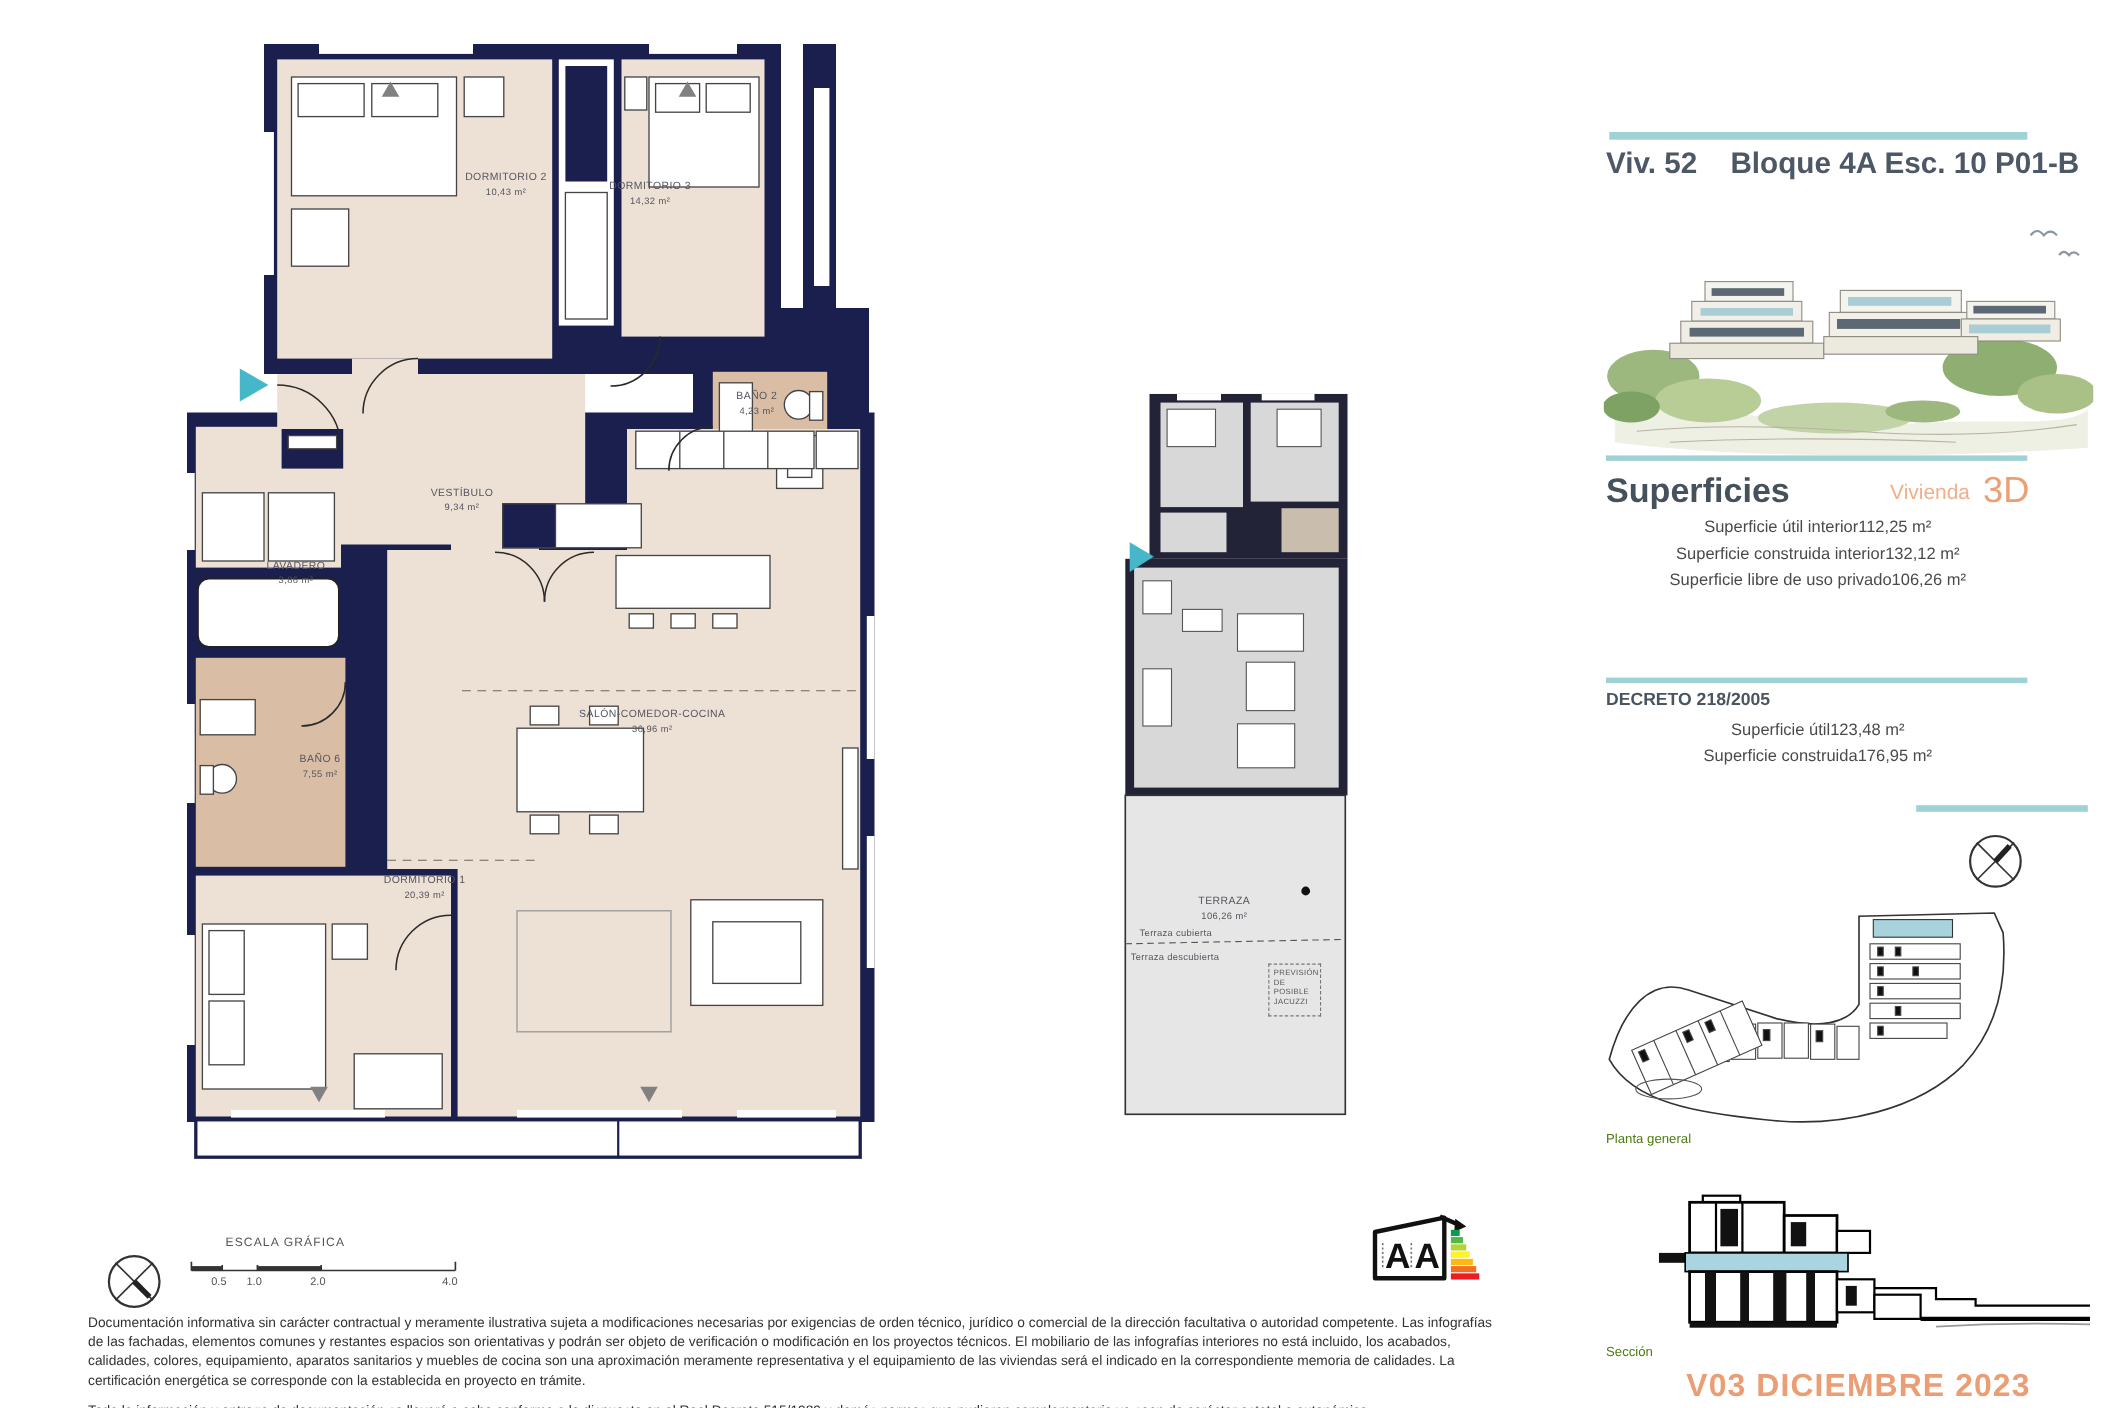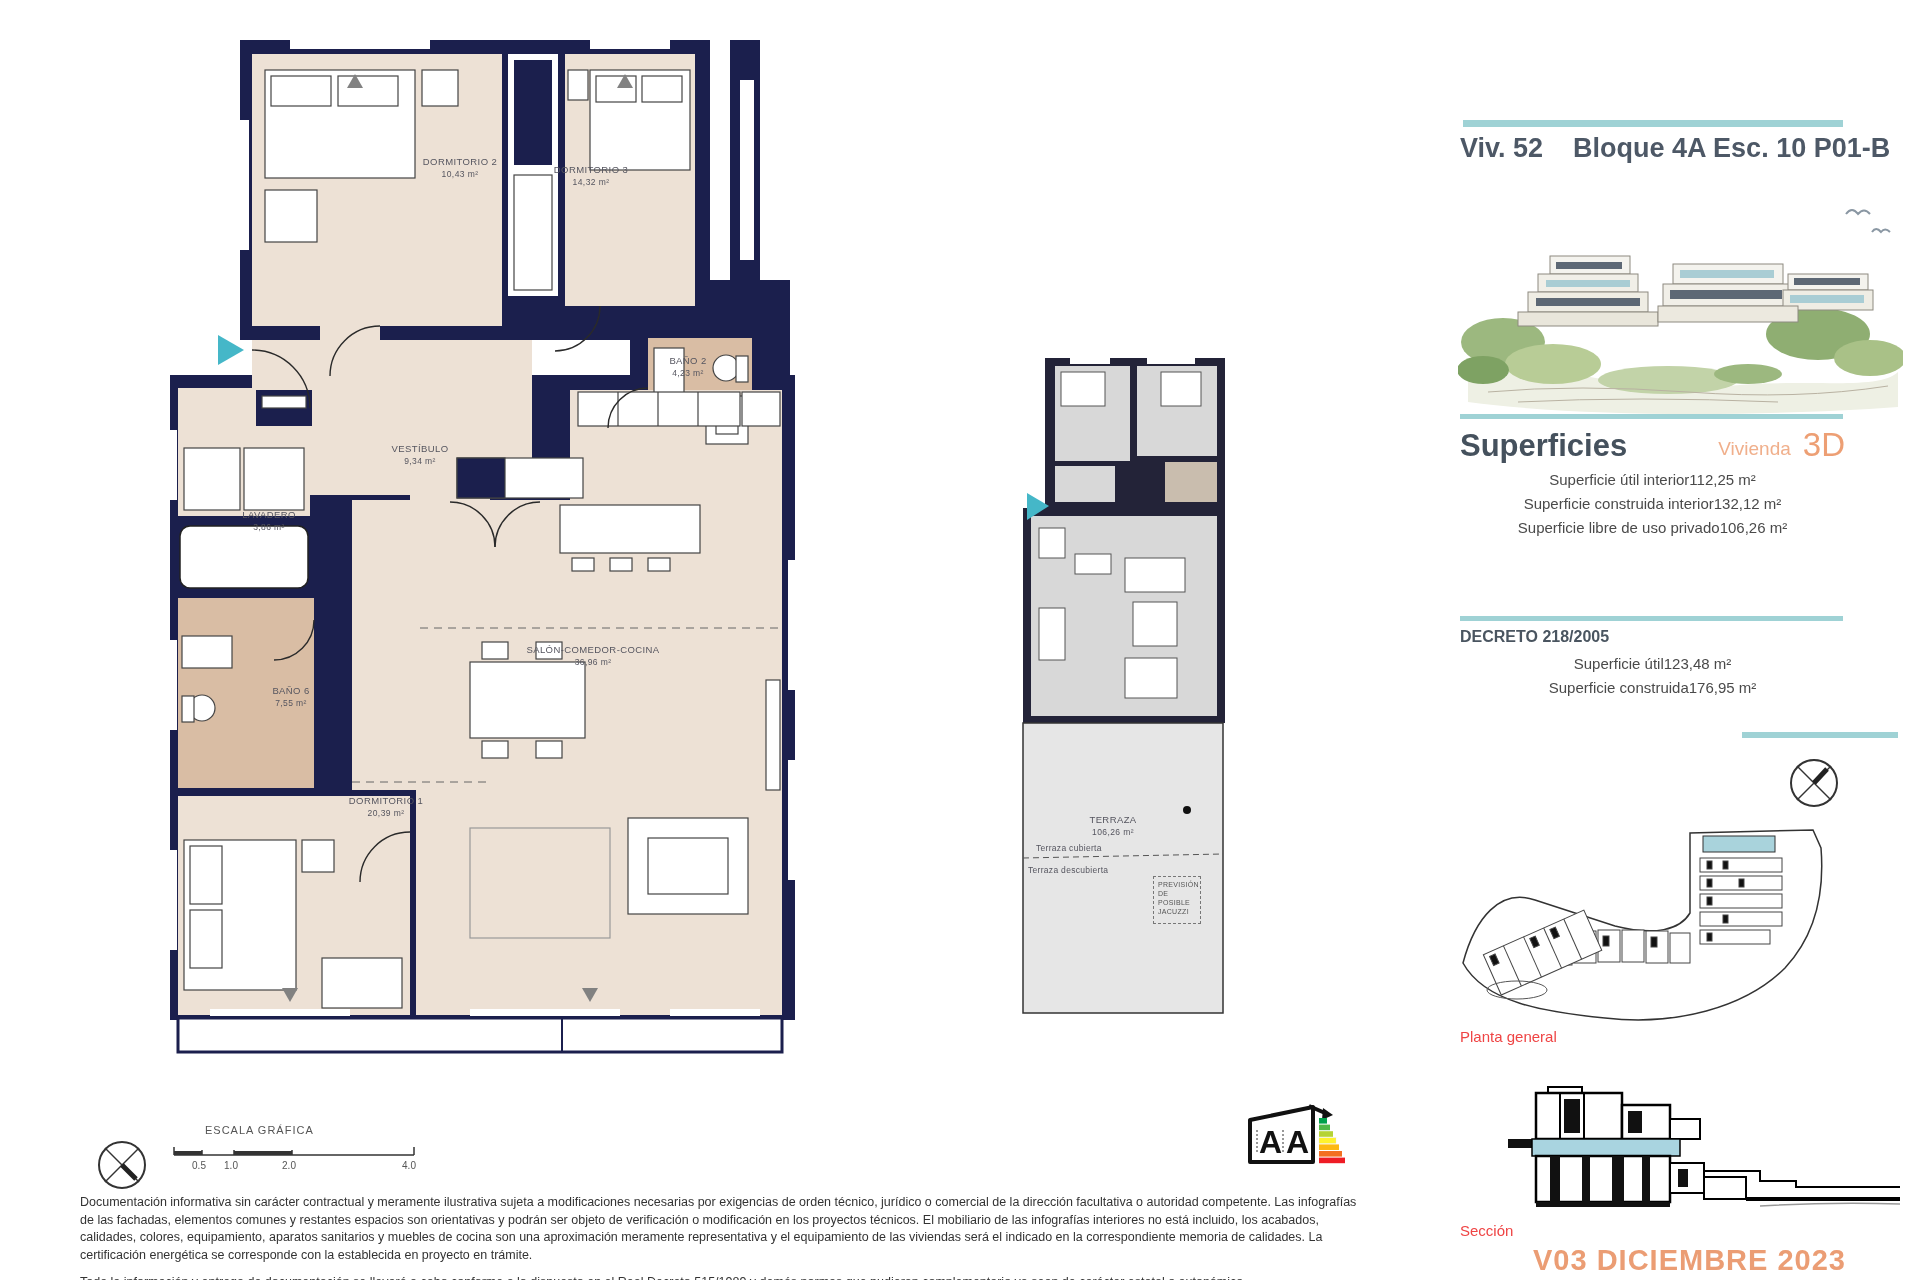--- a/index.html
+++ b/index.html
@@ -10,21 +10,21 @@
   .teal-bar{background:#9fd2d5;}
   .title-row{left:1460px;top:133px;width:450px;display:flex;gap:30px;
              font-size:27px;font-weight:bold;color:#4d5866;}
   .sup-head{left:1460px;top:426px;width:385px;display:flex;align-items:flex-end;justify-content:space-between;}
   .sup-title{font-size:31px;font-weight:bold;color:#45515d;}
   .sup-viv{font-size:19px;color:#f0af8b;padding-bottom:4px;}
   .sup-3d{font-size:33px;color:#ed9f74;margin-left:12px;}
   .tbl{left:1460px;width:385px;}
   .tbl .row{display:flex;justify-content:center;font-size:15px;color:#4a4a4a;height:24px;line-height:24px;}
   .dec-head{font-size:16px;font-weight:bold;color:#4a5560;}
-  .small-cap{font-size:15px;color:#ef4444;text-align:right;}
+  .small-cap{font-size:12px;color:#4d7c0f;text-align:right;}
   .version{left:1533px;top:1244px;font-size:29px;font-weight:bold;color:#eb9d74;letter-spacing:1px;}
   
   .room-label{position:absolute;transform:translate(-50%,-50%);text-align:center;
               color:#55555f;font-size:9.5px;letter-spacing:.4px;line-height:12px;white-space:nowrap;}
   .room-label .area{font-size:8.5px;}
   .tinylab{position:absolute;font-size:8.5px;color:#55555f;letter-spacing:.3px;white-space:nowrap;}
   .jacuzzi{position:absolute;left:1153px;top:876px;width:48px;height:48px;border:1px dashed #777;
            font-size:7px;line-height:9px;color:#555;padding:3px 2px 0 4px;box-sizing:border-box;
            white-space:pre-line;letter-spacing:.3px;}
   

